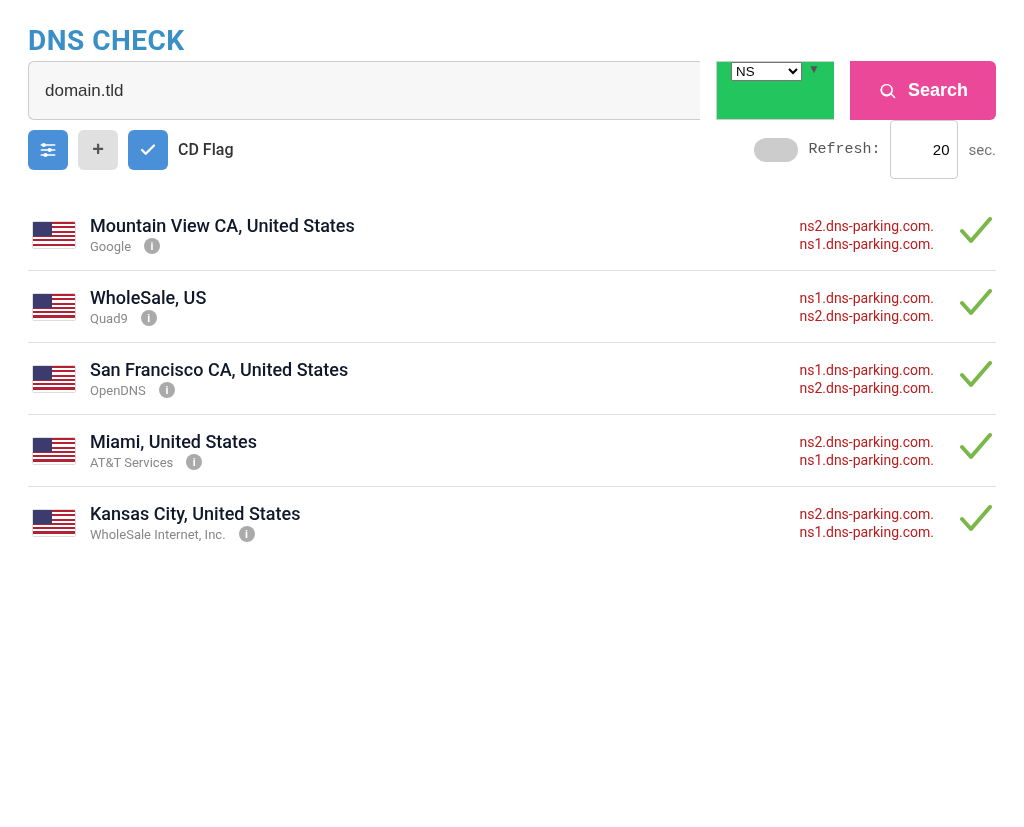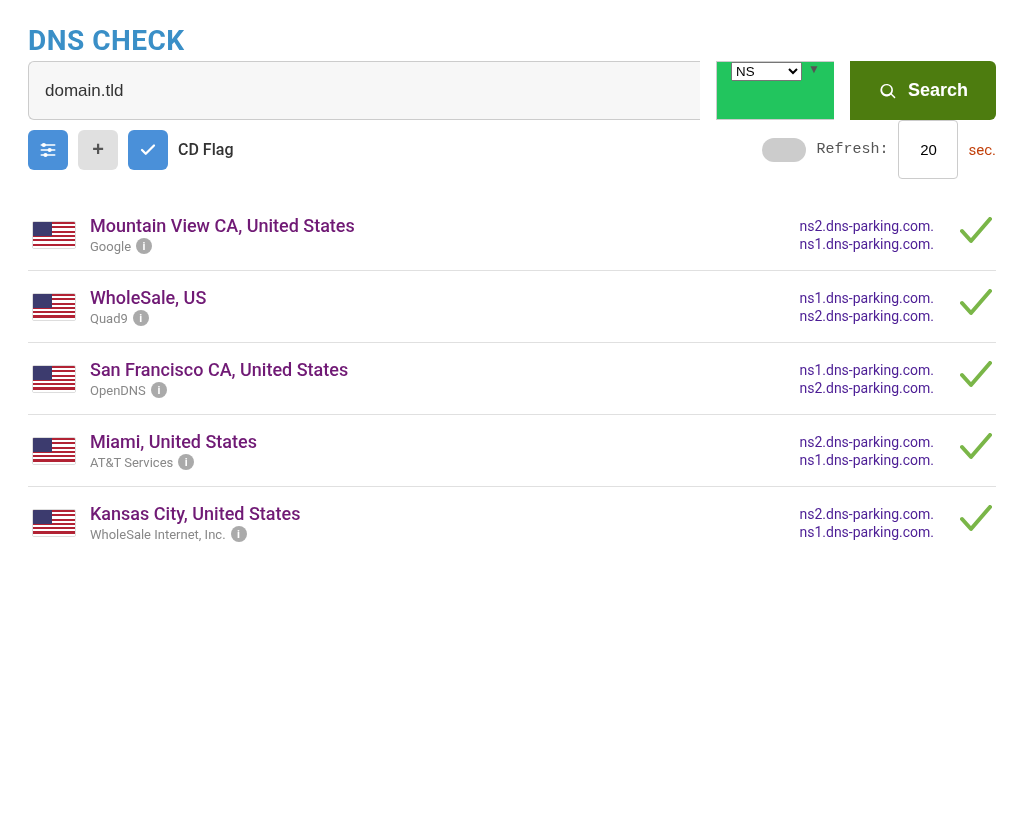--- a/index.html
+++ b/index.html
@@ -47,21 +47,21 @@
       display: flex;
       align-items: flex-start;
       border: 1.5px solid #ccc;
       border-right: none;
       padding: 0 14px;
       gap: 6px;
       background: #22c55e;
     }
 
     .search-button {
-      background: #4d7c0f;
+      background: #ec4899;
       color: #fff;
       border: none;
       border-radius: 0 6px 6px 0;
       padding: 0 28px;
       font-size: 18px;
       font-weight: 600;
       cursor: pointer;
       display: flex;
       align-items: center;
       gap: 10px;
@@ -124,27 +124,27 @@
       font-size: 15px;
       color: #555;
       font-family: Liberation Mono, monospace;
     }
 
     .refresh-input {
       border: 1.5px solid #ccc;
       border-radius: 4px;
       padding: 20px 8px;
       font-size: 15px;
-      width: 60px;
-      text-align: center;
+      width: 68px;
+      text-align: right;
     }
 
     .sec-label {
       font-size: 15px;
-      color: #c2410c;
+      color: #737373;
     }
 
     .results-list {
       list-style: none;
     }
 
     .result-item {
       display: flex;
       align-items: center;
       padding: 16px 4px;
@@ -157,27 +157,27 @@
       align-items: center;
     }
 
     .location-info {
       flex: 1;
     }
 
     .location-name {
       font-size: 18px;
       font-weight: 500;
-      color: #701a75;
+      color: #0f172a;
     }
 
     .provider-line {
       display: flex;
       align-items: center;
-      gap: 5px;
+      gap: 13px;
       margin-top: 2px;
     }
 
     .provider-name {
       font-size: 13px;
       color: #888;
     }
 
     .info-icon {
       display: inline-flex;
@@ -195,21 +195,21 @@
 
     .ns-results {
       display: flex;
       flex-direction: column;
       gap: 2px;
       align-items: flex-end;
       min-width: 200px;
     }
 
     .ns-link {
-      color: #4c1d95;
+      color: #b91c1c;
       font-size: 14px;
       text-decoration: none;
       cursor: pointer;
     }
 
     .check-mark {
       color: #7ab648;
       font-size: 28px;
       font-weight: 700;
       margin-left: 12px;

